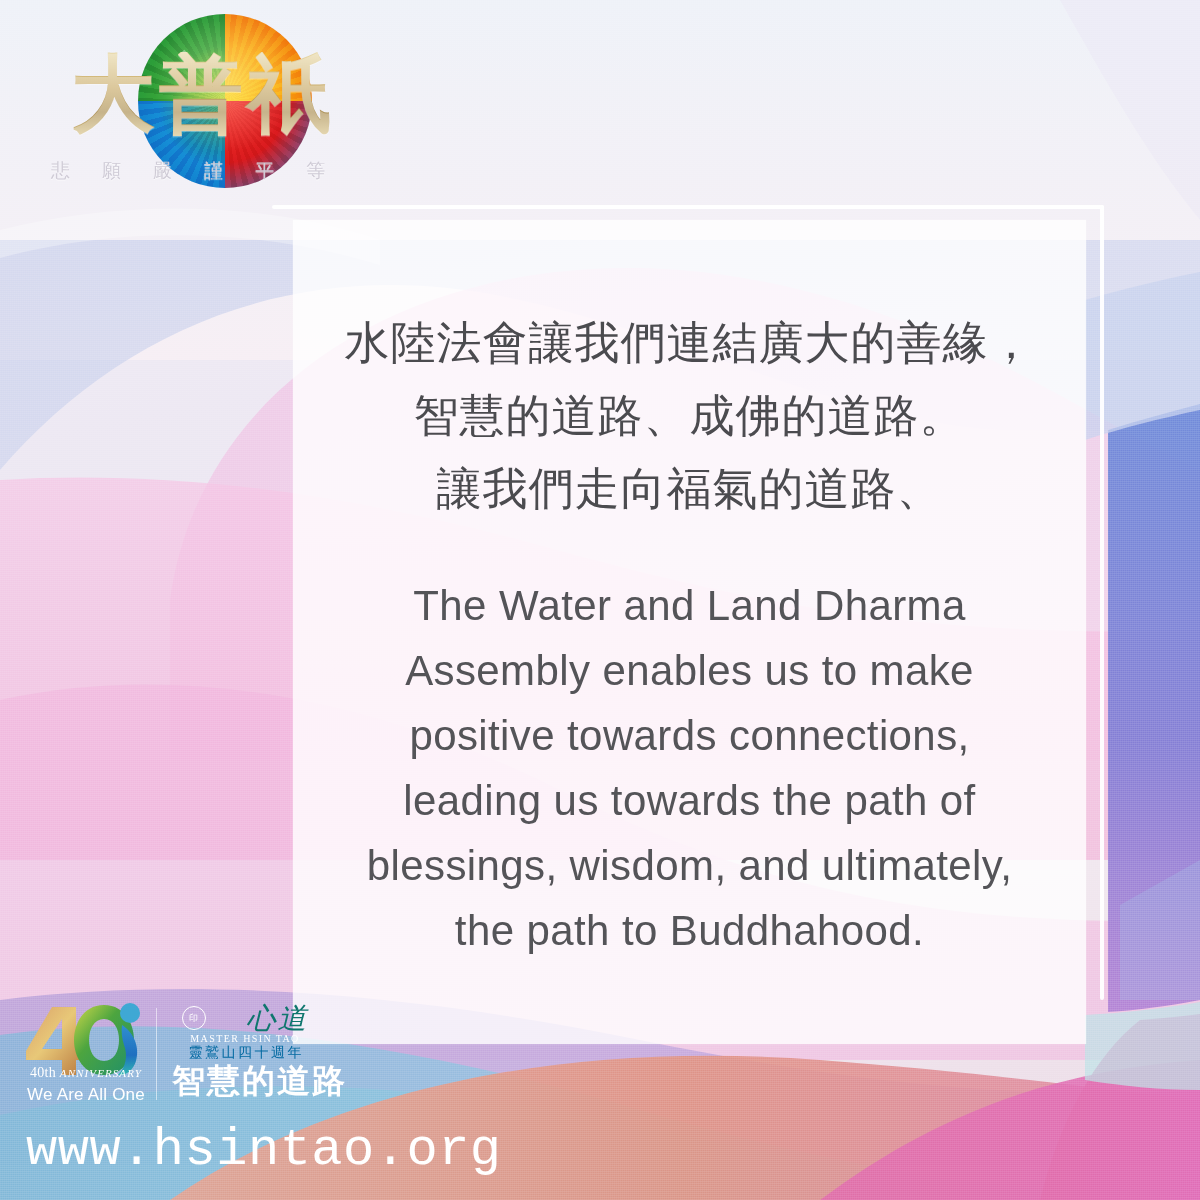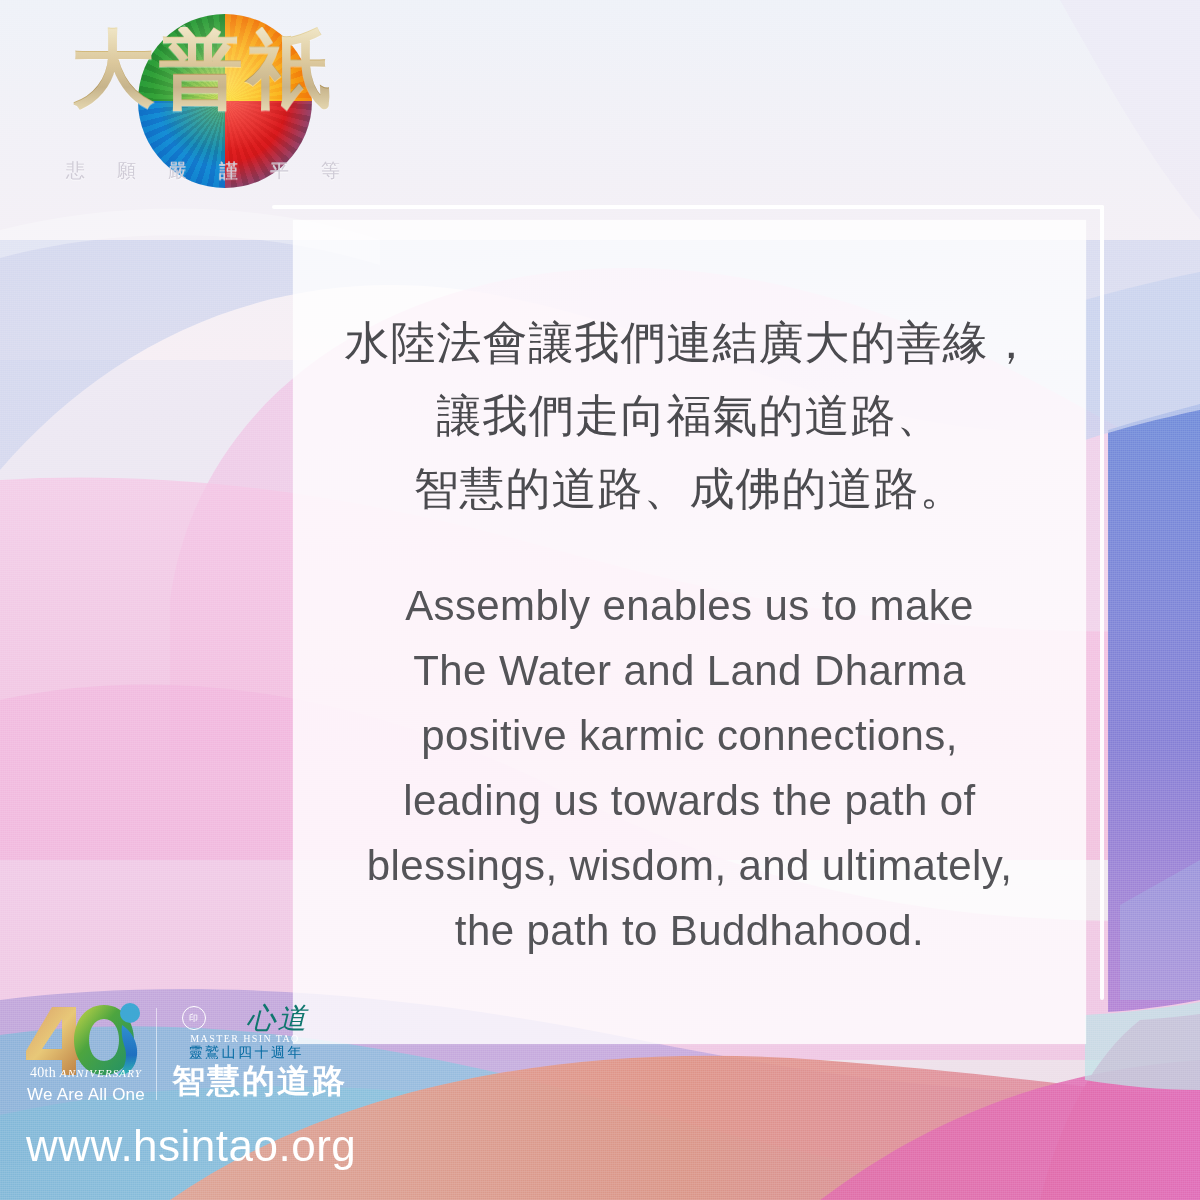--- a/index.html
+++ b/index.html
@@ -69,40 +69,39 @@
       repeating-conic-gradient(from 0deg, rgba(255,255,255,.10) 0deg 4deg, rgba(0,0,0,.06) 4deg 8deg);
     border-radius: 50%;
     mix-blend-mode: overlay;
   }
   .mandala .halo {
     position: absolute; inset: 0; border-radius: 50%;
     background: radial-gradient(circle at 50% 38%, rgba(255,255,255,.32) 0%, rgba(255,255,255,0) 52%);
   }
   .logo-title {
     position: absolute;
-    left: 0; top: 19px;
+    left: 0; top: 44px;
     width: 330px;
     text-align: center;
     font-family: "DejaVu Serif", "Liberation Serif", serif;
     font-size: 84px;
     font-weight: 700;
     letter-spacing: 4px;
     line-height: 1;
     background: linear-gradient(180deg, #e8d9a8 0%, #c9ab68 42%, #a98c4e 72%, #d9c489 100%);
     -webkit-background-clip: text;
     background-clip: text;
     color: transparent;
     text-shadow: 0 1px 0 rgba(255,255,255,.35);
     white-space: nowrap;
   }
   .logo-sub {
     position: absolute;
     left: 0; top: 150px;
     width: 330px;
-    text-align: center;
     font-family: "DejaVu Serif", "Liberation Serif", serif;
     font-size: 19px;
     letter-spacing: 13px;
     color: #cfcbd6;
     text-shadow: 0 1px 1px rgba(255,255,255,.8);
     white-space: nowrap;
     text-indent: 13px;
   }
 
   
@@ -258,23 +257,23 @@
     line-height: 1.05;
     margin-top: 2px;
     white-space: nowrap;
     text-indent: 2px;
   }
 
   
   .site-url {
     position: absolute;
     left: 26px; top: 1121px;
-    font-family: Liberation Sans, sans-serif;
+    font-family: Liberation Mono, monospace;
     font-weight: 300;
-    font-size: 44px;
+    font-size: 52px;
     letter-spacing: .5px;
     color: #ffffff;
     white-space: nowrap;
   }
 </style>
 </head>
 <body>
 
 <div id="poster">
 
@@ -374,27 +373,27 @@
     <div class="logo-sub">悲 願 嚴 謹 平 等</div>
   </div>
 
   <div class="frame-line-h"></div>
   <div class="frame-line-v"></div>
 
   <div class="card">
     <div class="card-inner">
       <div class="quote-zh">
         <span class="l">水陸法會讓我們連結廣大的善緣，</span>
+        <span class="l">智慧的道路、成佛的道路。</span>
         <span class="l">讓我們走向福氣的道路、</span>
-        <span class="l">智慧的道路、成佛的道路。</span>
       </div>
       <div class="quote-en">
+        <span class="l">The Water and Land Dharma</span>
         <span class="l">Assembly enables us to make</span>
-        <span class="l">The Water and Land Dharma</span>
-        <span class="l">positive karmic connections,</span>
+        <span class="l">positive towards connections,</span>
         <span class="l">leading us towards the path of</span>
         <span class="l">blessings, wisdom, and ultimately,</span>
         <span class="l">the path to Buddhahood.</span>
       </div>
     </div>
   </div>
 
   <div class="bottom-logos">
 
     <div class="anniv">

